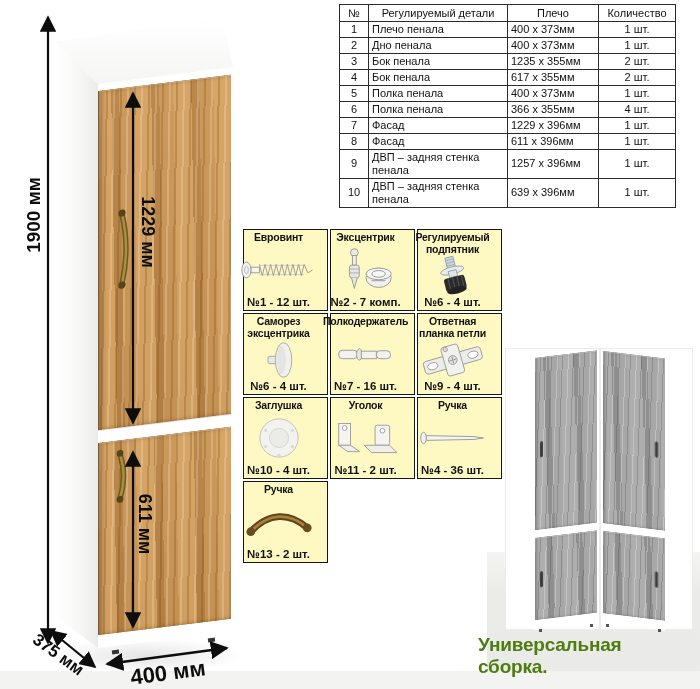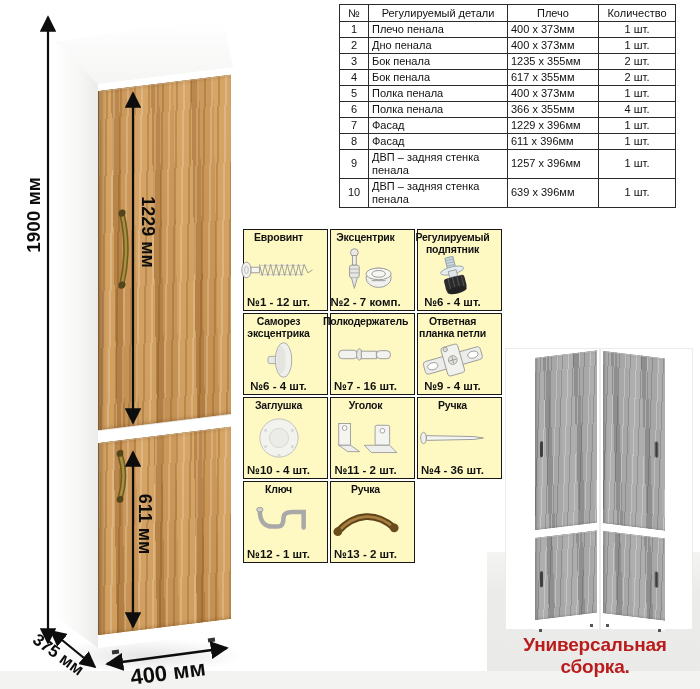--- a/index.html
+++ b/index.html
@@ -75,22 +75,22 @@
     background-image:
       repeating-linear-gradient(92deg, rgba(255,255,255,0.28) 0 1px, rgba(0,0,0,0) 1px 5px, rgba(60,60,60,0.25) 5px 6px, rgba(0,0,0,0) 6px 11px),
       repeating-linear-gradient(88deg,#aeaeae 0 14px,#8f8f8f 14px 20px,#a7a7a7 20px 30px);
     box-shadow:inset 2px 0 3px rgba(0,0,0,0.25), inset 0 1px 0 rgba(255,255,255,0.4);}
   .gdoor-upper{height:172px;}
   .ggap{height:8px;background:#fff;}
   .gdoor-lower{height:82px;}
   .gbase{height:10px;background:#fff;}
   .gmark{position:absolute;width:3px;height:16px;background:#3c3c3c;border-radius:2px;filter:blur(0.3px);}
   .gfoot{position:absolute;width:3px;height:3px;background:#555;}
-  .caption{position:absolute;left:490px;top:634px;width:210px;text-align:center;
-    font-size:19px;font-weight:bold;letter-spacing:-0.2px;color:#b91c1c;}
+  .caption{position:absolute;left:478px;top:634px;width:210px;
+    font-size:19px;font-weight:bold;letter-spacing:-0.2px;color:#4d7c0f;}
   svg{display:block;}
 </style>
 </head>
 <body>
 
 <div id="canvas">
 
   <div class="floor-right"></div>
   <div class="floor-strip"></div>
   <div class="cab-shadow"></div>
@@ -348,30 +348,20 @@
       <div class="hw-icon">
         <svg width="76" height="18" viewBox="0 0 80 18">
           <ellipse cx="9" cy="9" rx="3" ry="6" fill="#f1f1ee" stroke="#999"></ellipse>
           <path d="M12 6.5 L62 7.5 L72 9 L62 10.5 L12 11.5 Z" fill="#f4f4f1" stroke="#999"></path>
         </svg>
       </div>
       <div class="hw-count">№4 - 36 шт.</div>
     </div>
 
 
-    <div class="hw-cell">
-      <div class="hw-title">Ключ</div>
-      <div class="hw-icon">
-        <svg width="70" height="42" viewBox="0 0 74 46">
-          <path d="M16 11 C16 23 22 28 30 28 L36 28 C42 28 42 21 42 18 C42 14 46 12 52 12 L64 12 L64 29" fill="none" stroke="#a9a9a9" stroke-width="5" stroke-linecap="round"></path>
-          <ellipse cx="16" cy="9.5" rx="3.5" ry="2.5" fill="#cfcfcf" stroke="#999"></ellipse>
-        </svg>
-      </div>
-      <div class="hw-count">№12 - 1 шт.</div>
-    </div>
 
     <div class="hw-cell">
       <div class="hw-title">Ручка</div>
       <div class="hw-icon">
         <svg width="72" height="36" viewBox="0 0 74 36">
           <path d="M8 28 C26 8 48 8 66 24" fill="none" stroke="#5f4419" stroke-width="7" stroke-linecap="round"></path>
           <path d="M8 28 C26 8 48 8 66 24" fill="none" stroke="#a87e3e" stroke-width="3" stroke-linecap="round"></path>
           <circle cx="8" cy="28" r="4.5" fill="#6b4d1d"></circle>
             <circle cx="66" cy="24" r="4.5" fill="#6b4d1d"></circle>
         </svg>

